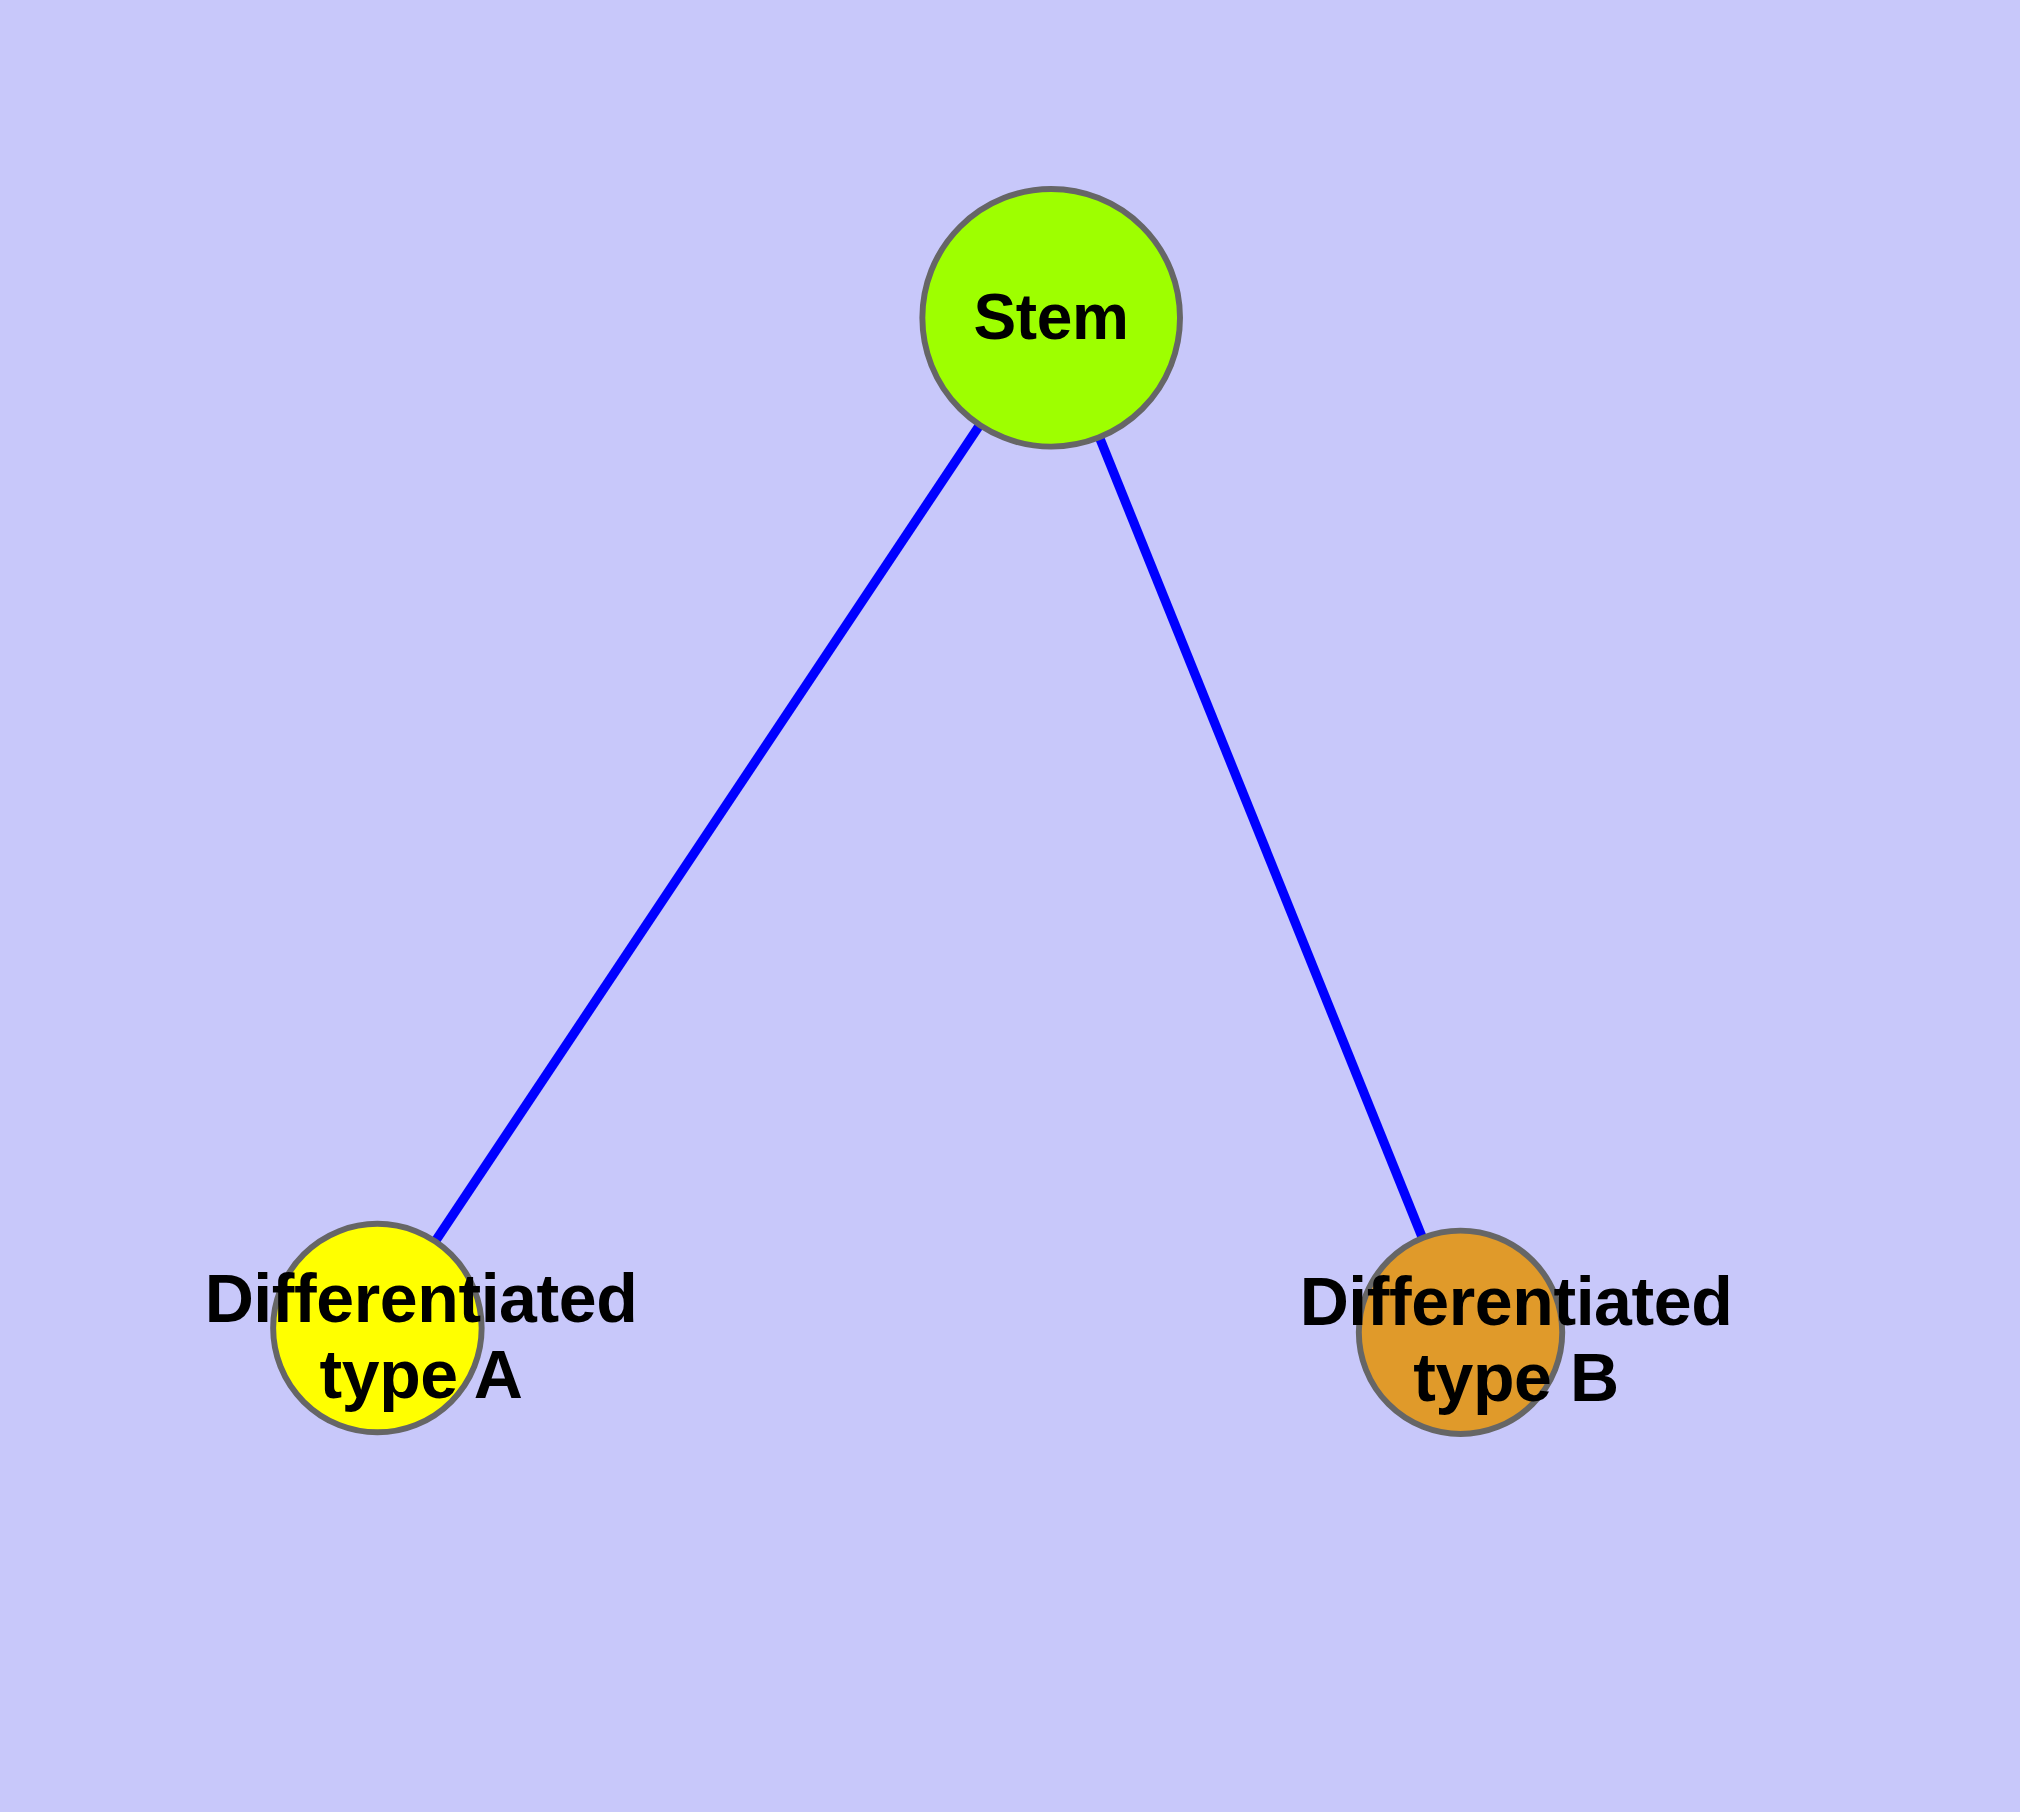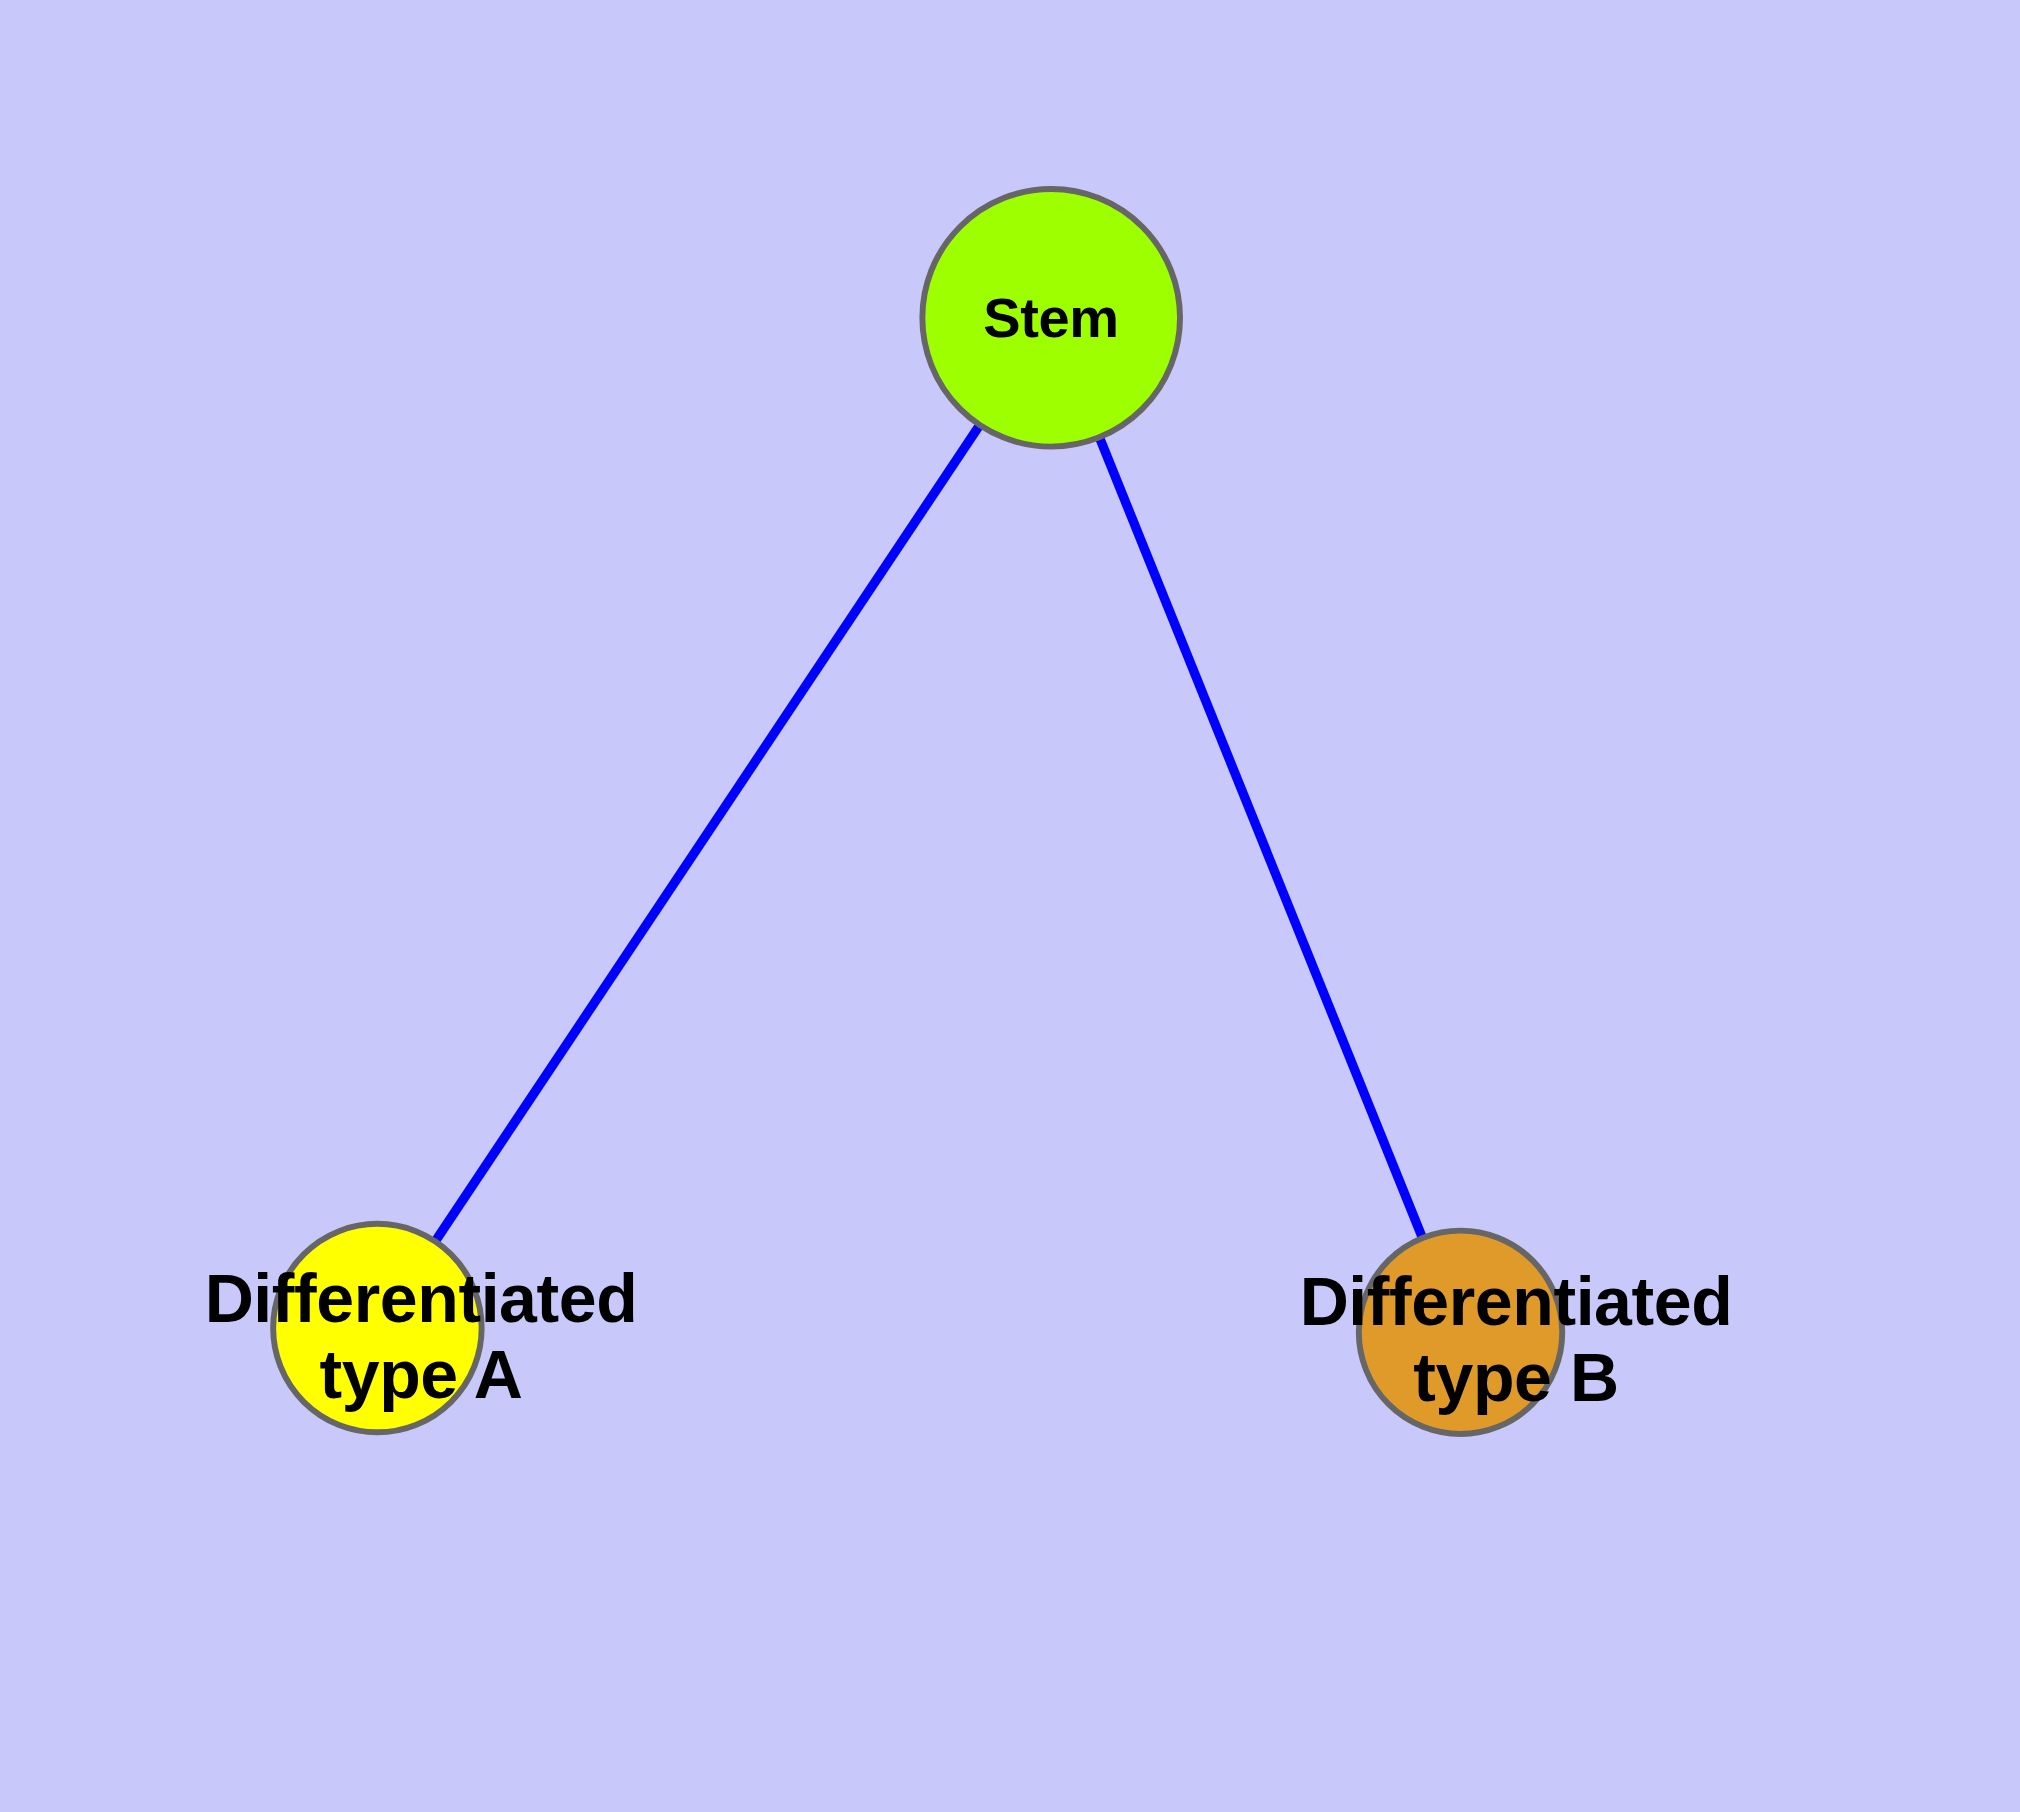--- a/index.html
+++ b/index.html
@@ -30,21 +30,21 @@
     text-align: center;
     white-space: pre;
     line-height: 1.12;
     letter-spacing: -0.4px;
     pointer-events: none;
   }
   #label-stem {
     left: 1051px;
     top: 318px;
     transform: translate(-50%, -50%);
-    font-size: 56px;
+    font-size: 64px;
   }
   #label-type-a {
     left: 421px;
     top: 1336px;
     transform: translate(-50%, -50%);
     font-size: 68px;
   }
   #label-type-b {
     left: 1516px;
     top: 1339px;

